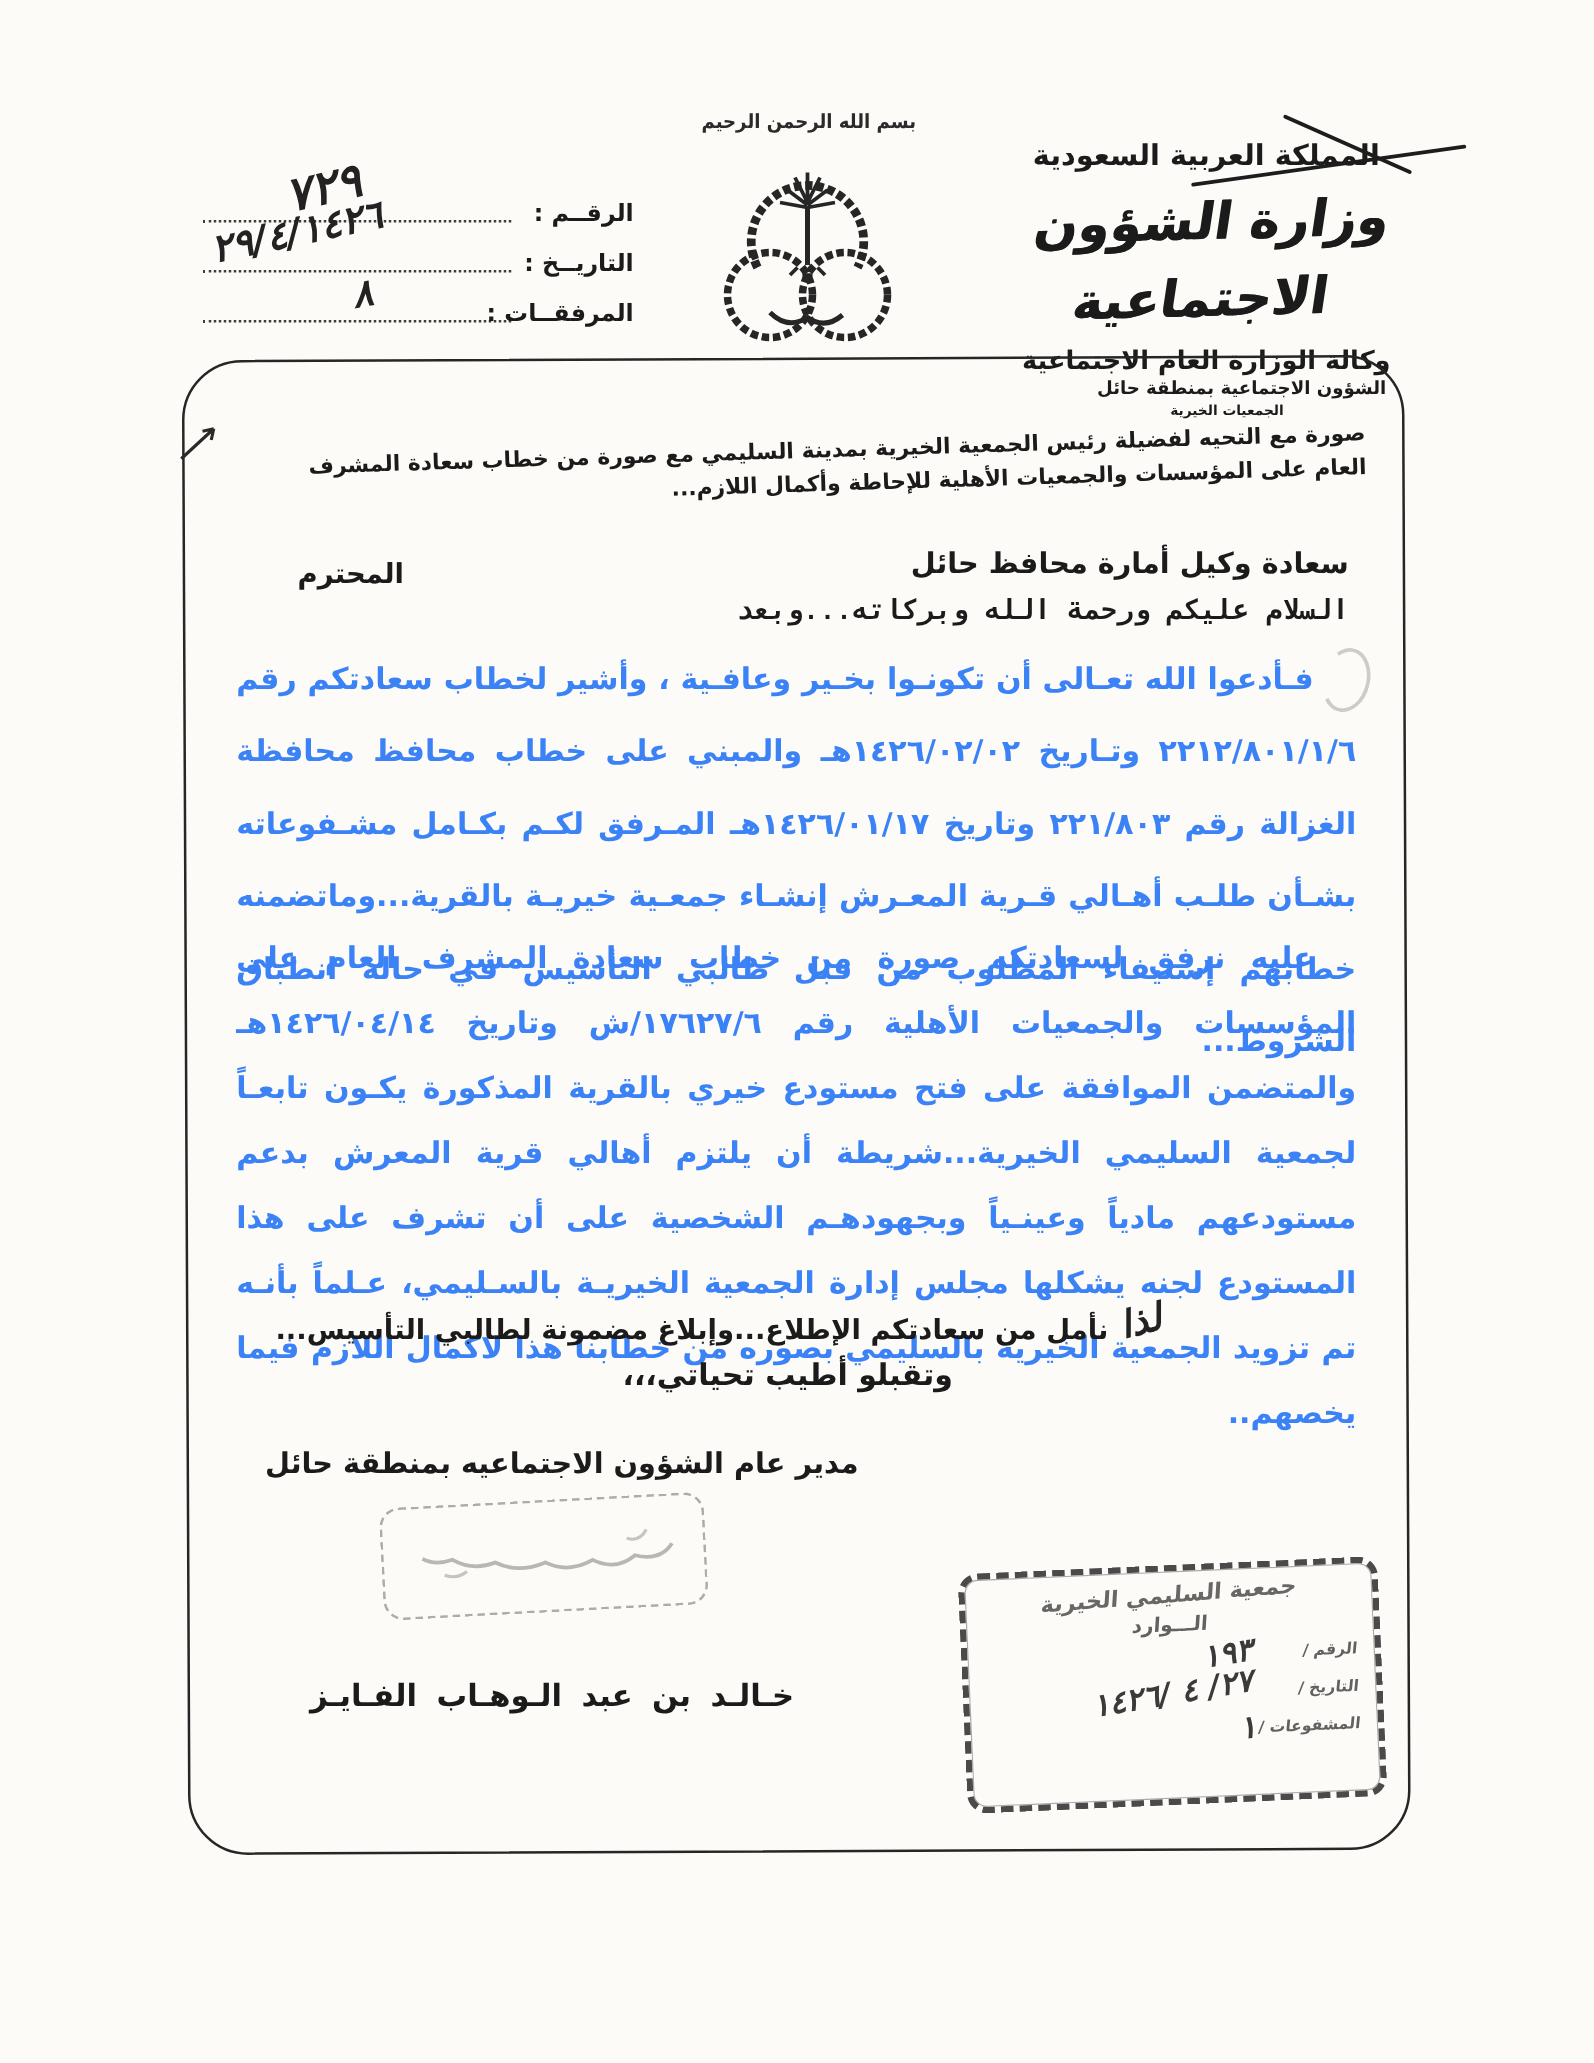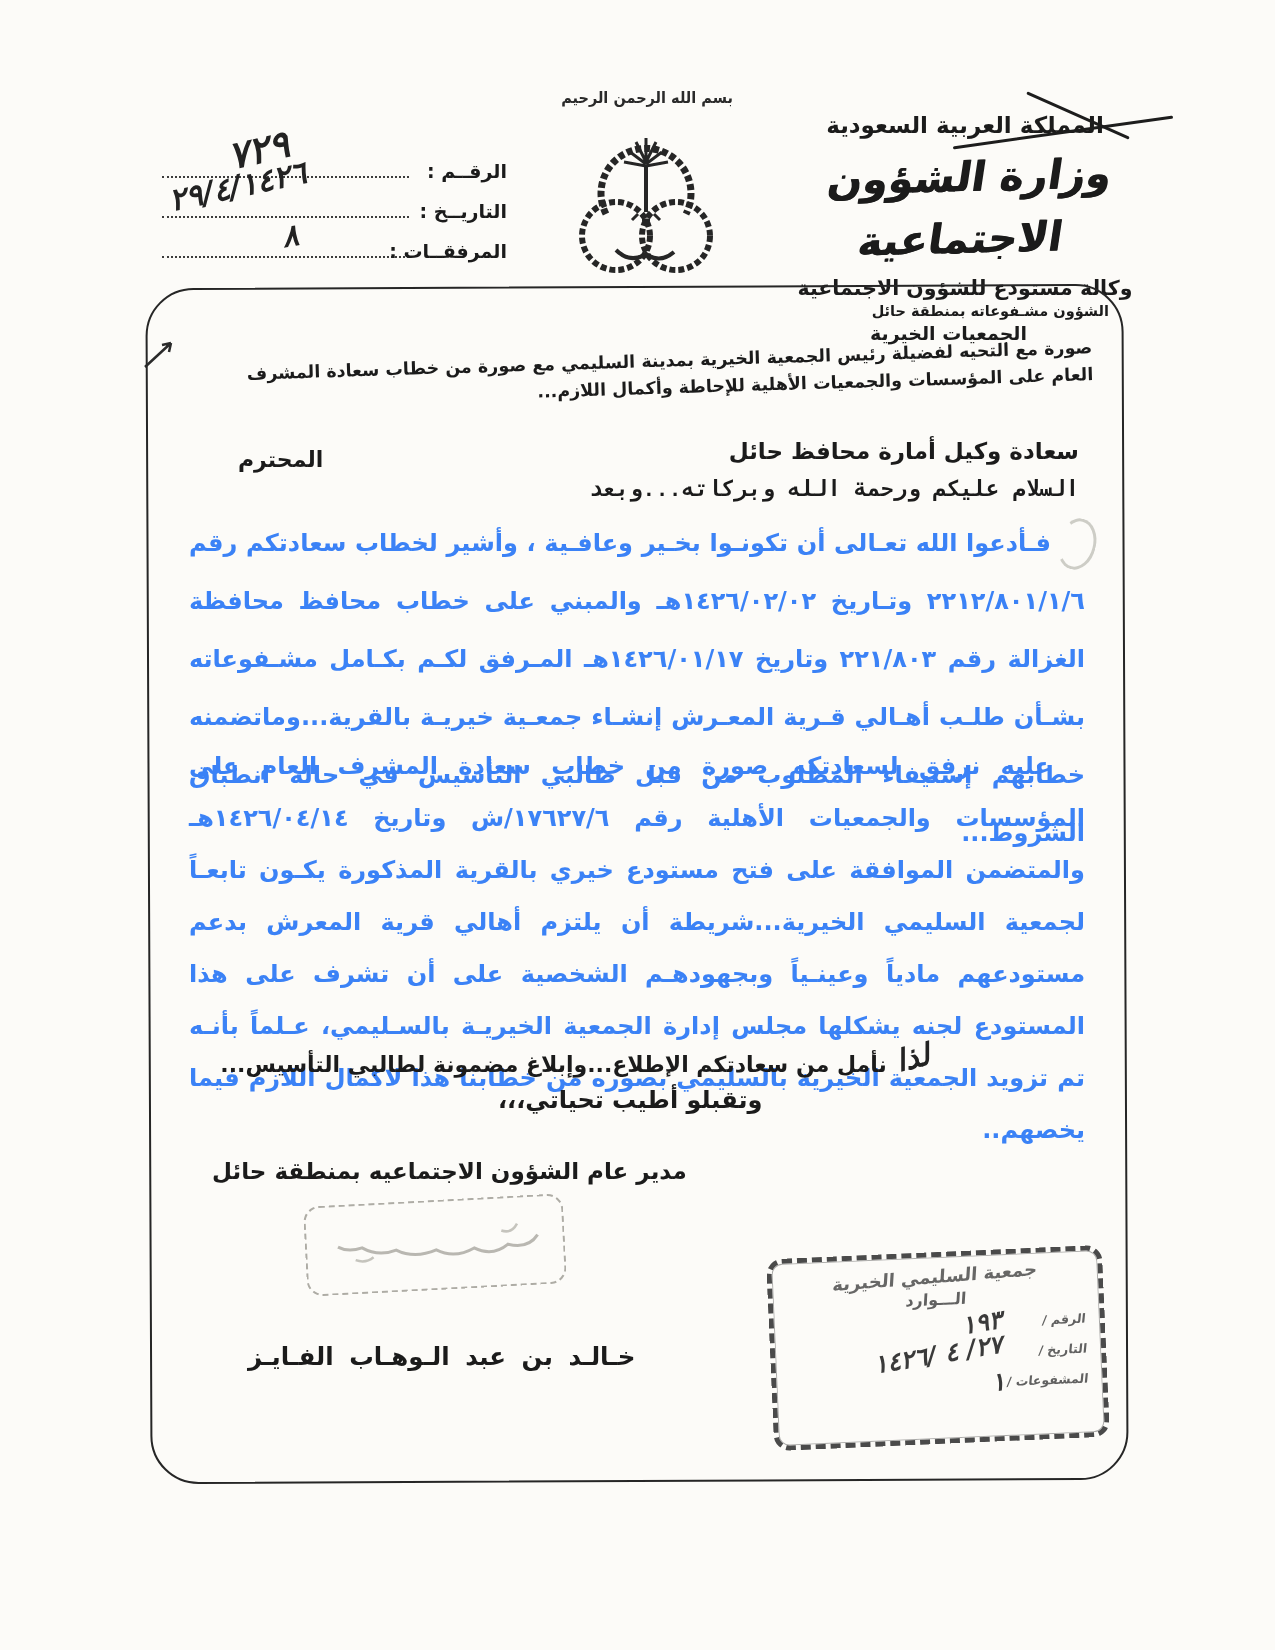--- a/index.html
+++ b/index.html
@@ -13,21 +13,21 @@
   
   .hdr-right{right:140px;top:112px;width:340px;text-align:center;}
   .kingdom{font-size:23px;font-weight:bold;letter-spacing:0;}
   .ministry{
     font-size:41px;font-weight:bold;margin-top:8px;line-height:62px;
     transform:skewX(-10deg) rotate(-1.5deg);letter-spacing:-1px;
     text-shadow:0.6px 0 #1b1b1b;
   }
   .agency{font-size:20.5px;font-weight:bold;margin-top:6px;}
   .dept{font-size:14.5px;font-weight:bold;margin-top:3px;text-align:right;padding-right:26px;}
-  .section{font-size:19px;font-weight:bold;margin-top:3px;text-align:right;padding-right:108px;}
+  .section{font-size:11px;font-weight:bold;margin-top:3px;text-align:right;padding-right:108px;}
   .strike{position:absolute;background:#1d1d1d;height:3px;border-radius:2px;}
   .strike.a{left:952px;top:131px;width:222px;transform:rotate(-8deg);}
   .strike.b{left:1022px;top:114px;width:112px;transform:rotate(24deg);}
   
   .hfield{position:absolute;left:162px;width:345px;height:36px;direction:rtl;}
   .hfield .lbl{position:absolute;right:0;bottom:2px;font-size:19px;font-weight:bold;}
   .hfield .dots{position:absolute;left:0;right:98px;bottom:6px;border-bottom:2.5px dotted #3c3c3c;}
   .hand{
     font-style:italic;font-weight:bold;color:#222;
     transform-origin:center;display:inline-block;
@@ -94,22 +94,22 @@
   }
 </style>
 </head>
 <body>
 
 <div class="page">
 
   <div class="abs hdr-right">
     <div class="kingdom">المملكة العربية السعودية</div>
     <div class="ministry">وزارة الشؤون الاجتماعية</div>
-    <div class="agency">وكالة مستودع للشؤون الاجتماعية</div>
-    <div class="dept">الشؤون مشـفوعاته بمنطقة حائل</div>
+    <div class="agency">وكالة الوزارة العام الاجتماعية</div>
+    <div class="dept">الشؤون الاجتماعية بمنطقة حائل</div>
     <div class="section">الجمعيات الخيرية</div>
   </div>
   <div class="strike a"></div>
   <div class="strike b"></div>
 
   <div class="hfield" style="top:148px;">
     <span class="dots"></span>
     <span class="lbl">الرقــم :</span>
   </div>
   <div class="hfield" style="top:188px;">

